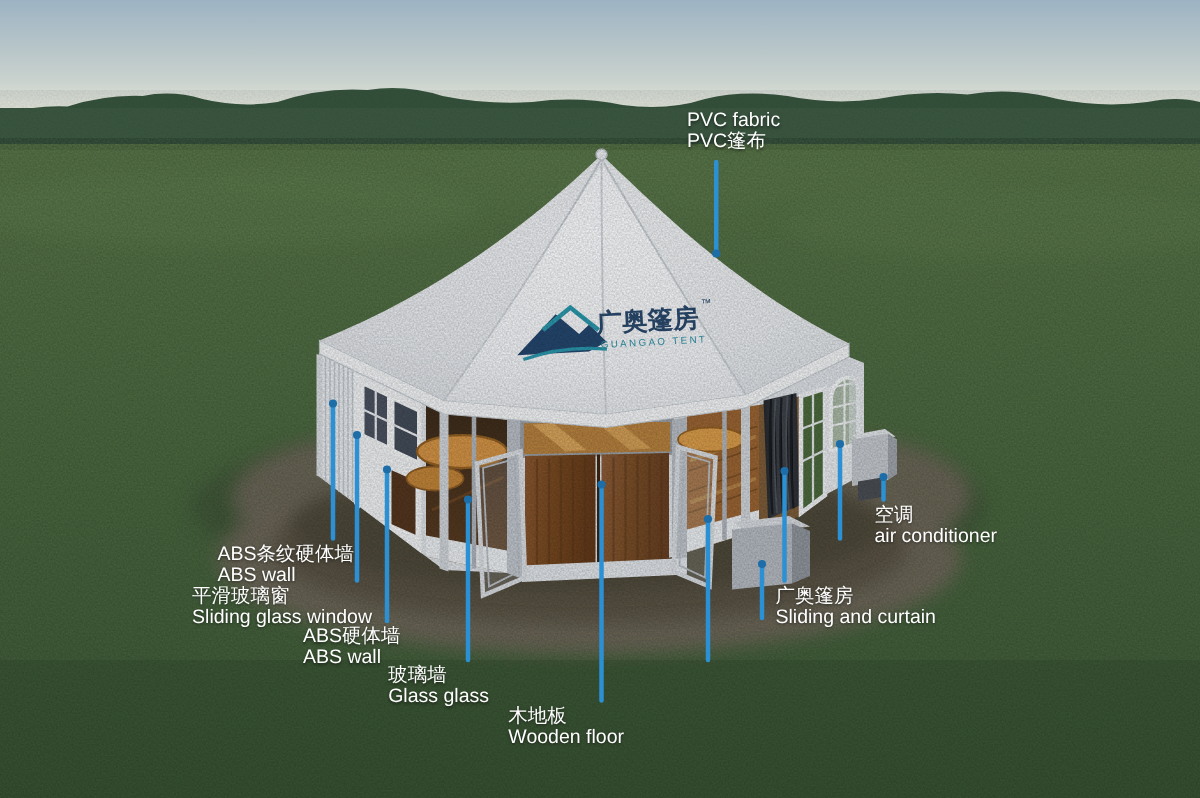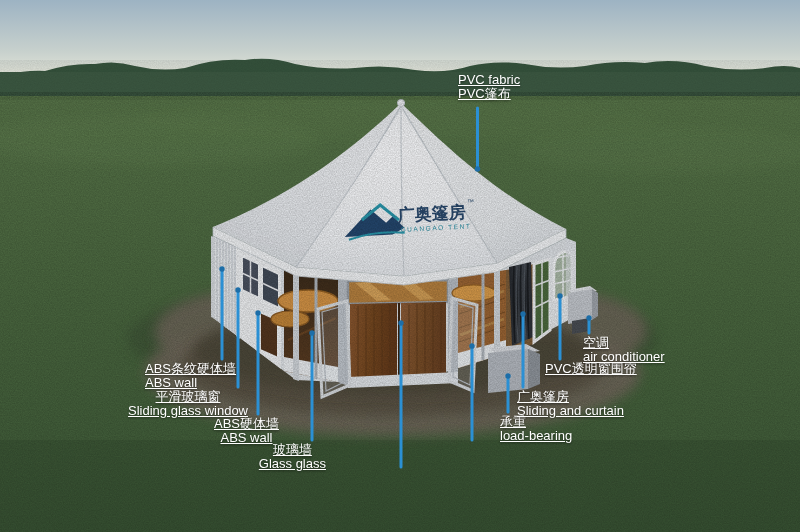--- a/index.html
+++ b/index.html
@@ -5,22 +5,22 @@
   html,body{margin:0;padding:0;background:#1b1b1b;}
   .stage{
     position:relative;width:800px;height:532px;overflow:hidden;
     font-family:"Liberation Sans","DejaVu Sans",sans-serif;
   }
   .stage svg{position:absolute;left:0;top:0;}
   .label{
     position:absolute;color:#ffffff;font-size:13px;line-height:13.5px;
     text-shadow:0 1px 2px rgba(0,0,0,.5);white-space:nowrap;z-index:5;
   }
-  .label.r{text-align:center;}
-  .label span{display:block;text-decoration:underline;}
+  .label.r{text-align:left;}
+  .label span{display:block;}
 </style>
 </head>
 <body>
 
 <div class="stage">
 
 <svg width="800" height="532" viewBox="0 0 800 532">
   <defs>
     <linearGradient id="sky" x1="0" y1="0" x2="0" y2="1">
       <stop offset="0" stop-color="#9db3c3"></stop>
@@ -272,46 +272,45 @@
 <div class="label" style="left:145px;top:362px">
   <span>ABS条纹硬体墙</span>
   <span>ABS wall</span>
 </div>
 
 <div class="label r" style="right:552px;top:390px">
   <span>平滑玻璃窗</span>
   <span>Sliding glass window</span>
 </div>
 
-<div class="label r" style="right:521px;top:417px">
+<div class="label r" style="right:533px;top:417px">
   <span>ABS硬体墙</span>
   <span>ABS wall</span>
 </div>
 
 <div class="label r" style="right:474px;top:443px">
   <span>玻璃墙</span>
   <span>Glass glass</span>
 </div>
 
+<div class="label r" style="right:384px;top:470px">
+  <span>木地板</span>
+  <span>Wooden floor</span>
+</div>
 
 <div class="label" style="left:431px;top:443px">
 </div>
 
-<div class="label" style="left:500px;top:415px">
-  <span>承重</span>
-  <span>load-bearing</span>
-</div>
 
 <div class="label" style="left:517px;top:390px">
   <span>广奥篷房</span>
   <span>Sliding and curtain</span>
 </div>
 
 <div class="label" style="left:545px;top:362px">
-  <span>PVC透明窗围帘</span>
 </div>
 
 <div class="label" style="left:583px;top:336px">
   <span>空调</span>
   <span>air conditioner</span>
 </div>
 
 </div>
 
 </body></html>

